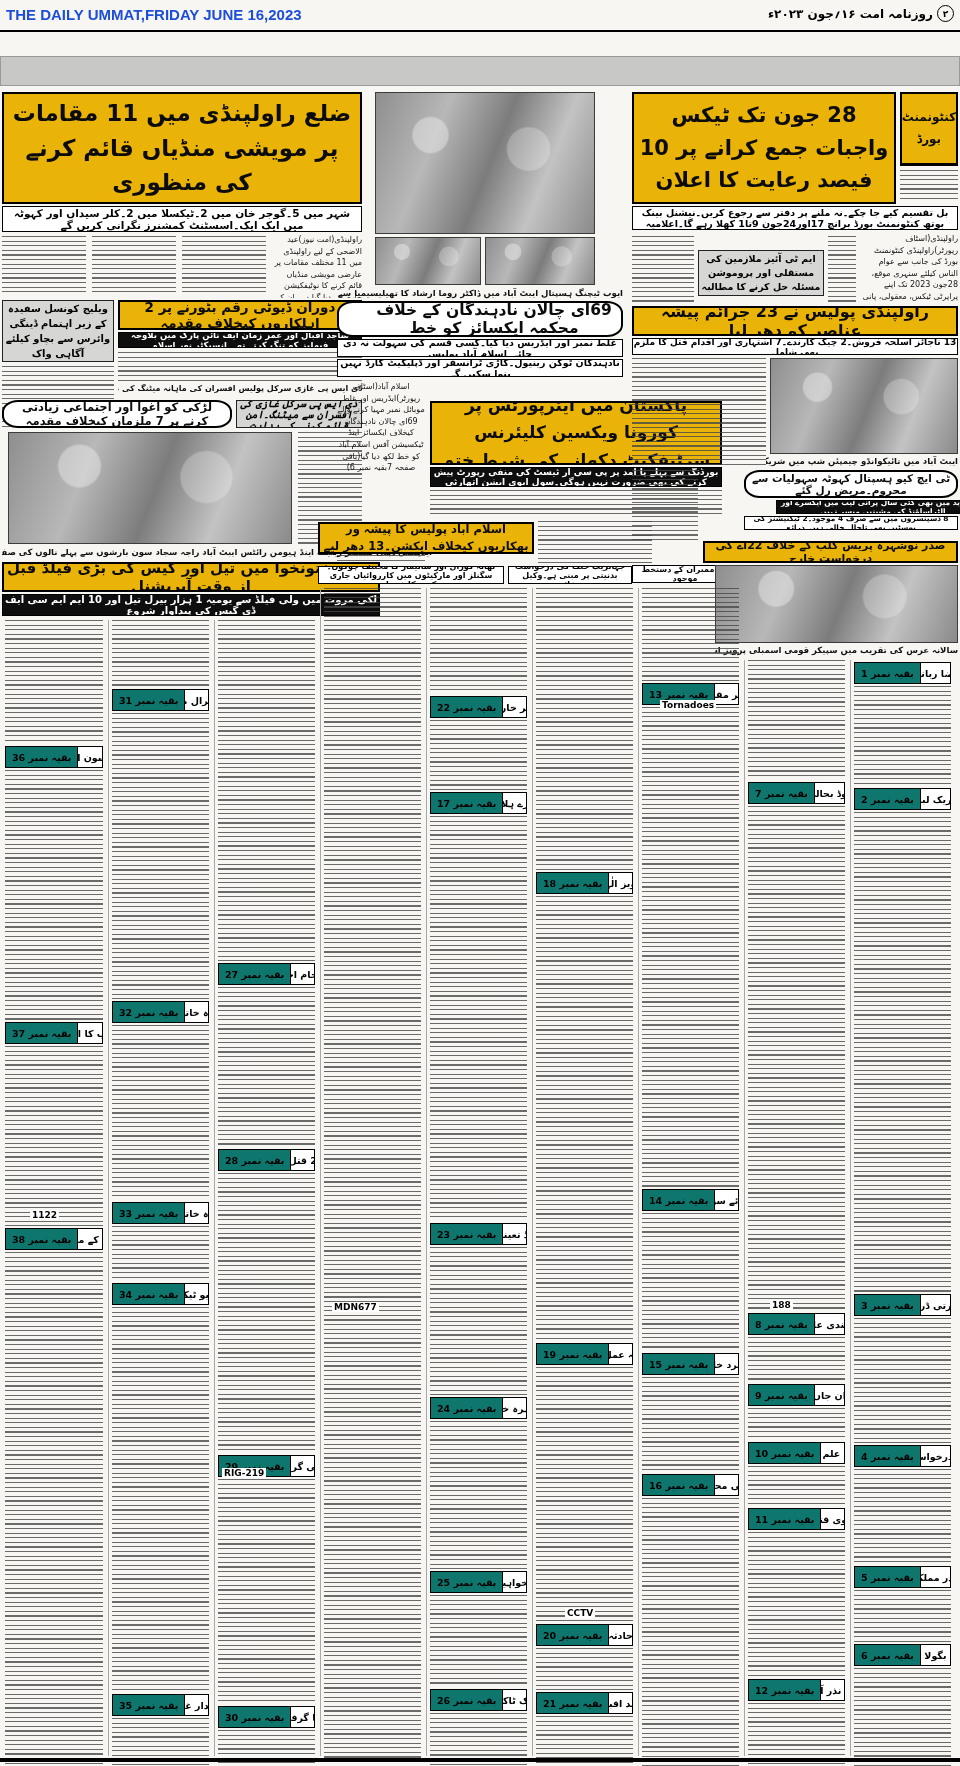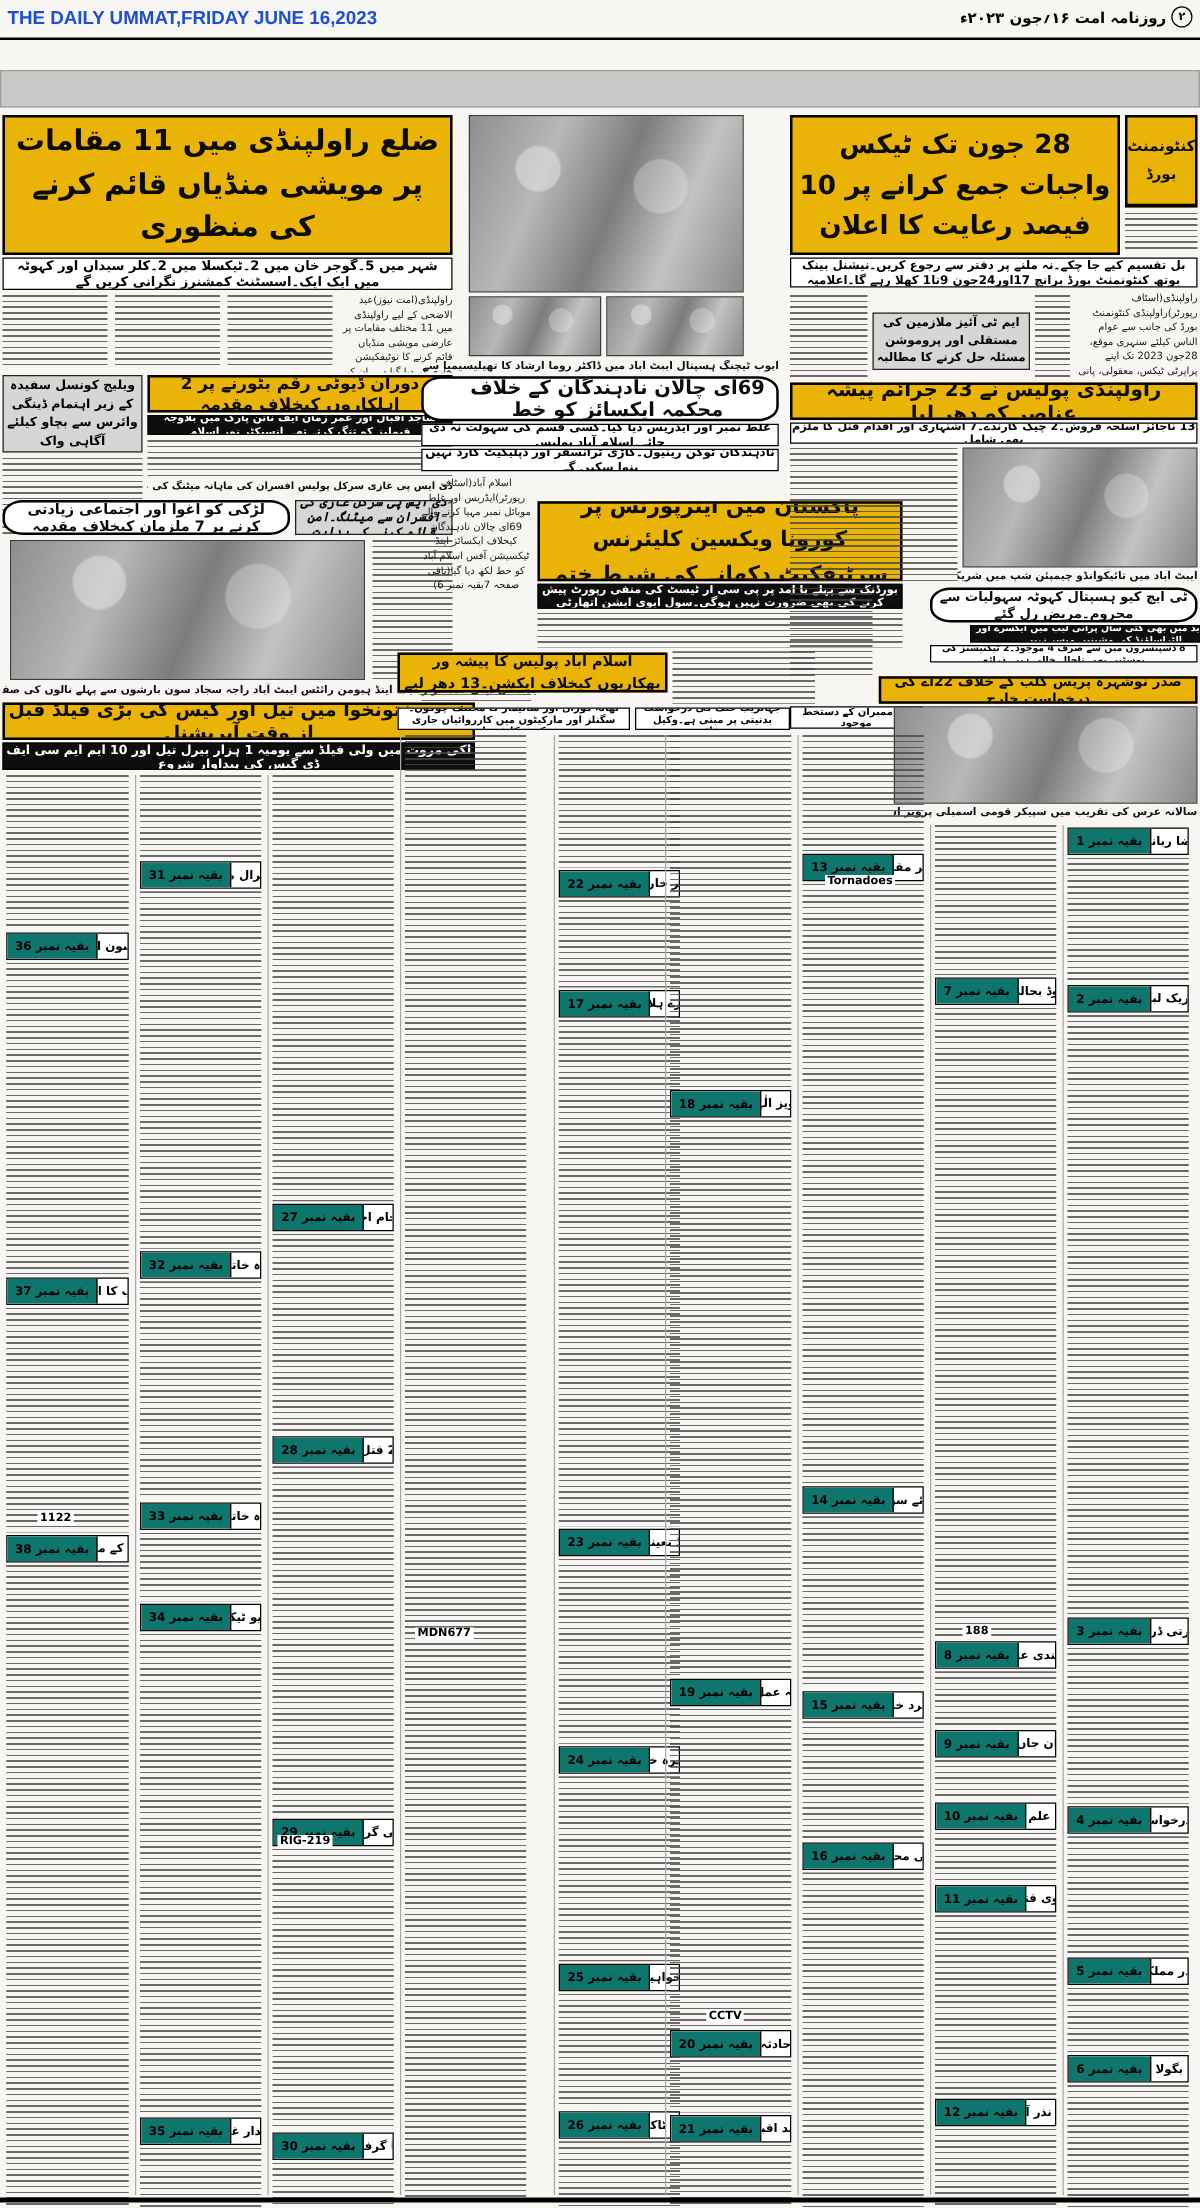--- a/index.html
+++ b/index.html
@@ -179,21 +179,21 @@
       <div class="greek gitem" style="height: 225px;"></div>
       <div class="cbox">
         <span class="cnum">بقیہ نمبر 30</span>
         <span class="ctit">بیٹا گرفتار</span>
       </div>
       <div class="greek gitem" style="height: 52px;"></div>
     </div>
     <div class="colwrap" style="left: 320px; top: 588px; width: 104px; height: 1168px; border-left: 1px solid rgb(168, 168, 166);">
       <div class="greek gitem" style="height: 1170px;"></div>
     </div>
-    <div class="colwrap" style="left: 443px; top: 588px; width: 104px; height: 1168px; border-left: 1px solid rgb(168, 168, 166);">
+    <div class="colwrap" style="left: 426px; top: 588px; width: 104px; height: 1168px; border-left: 1px solid rgb(168, 168, 166);">
       <div class="greek gitem" style="height: 106px;"></div>
       <div class="cbox">
         <span class="cnum">بقیہ نمبر 22</span>
         <span class="ctit">دفتر خارجہ</span>
       </div>
       <div class="greek gitem" style="height: 70px;"></div>
       <div class="cbox">
         <span class="cnum">بقیہ نمبر 17</span>
         <span class="ctit">بکرے ہلاک</span>
       </div>

